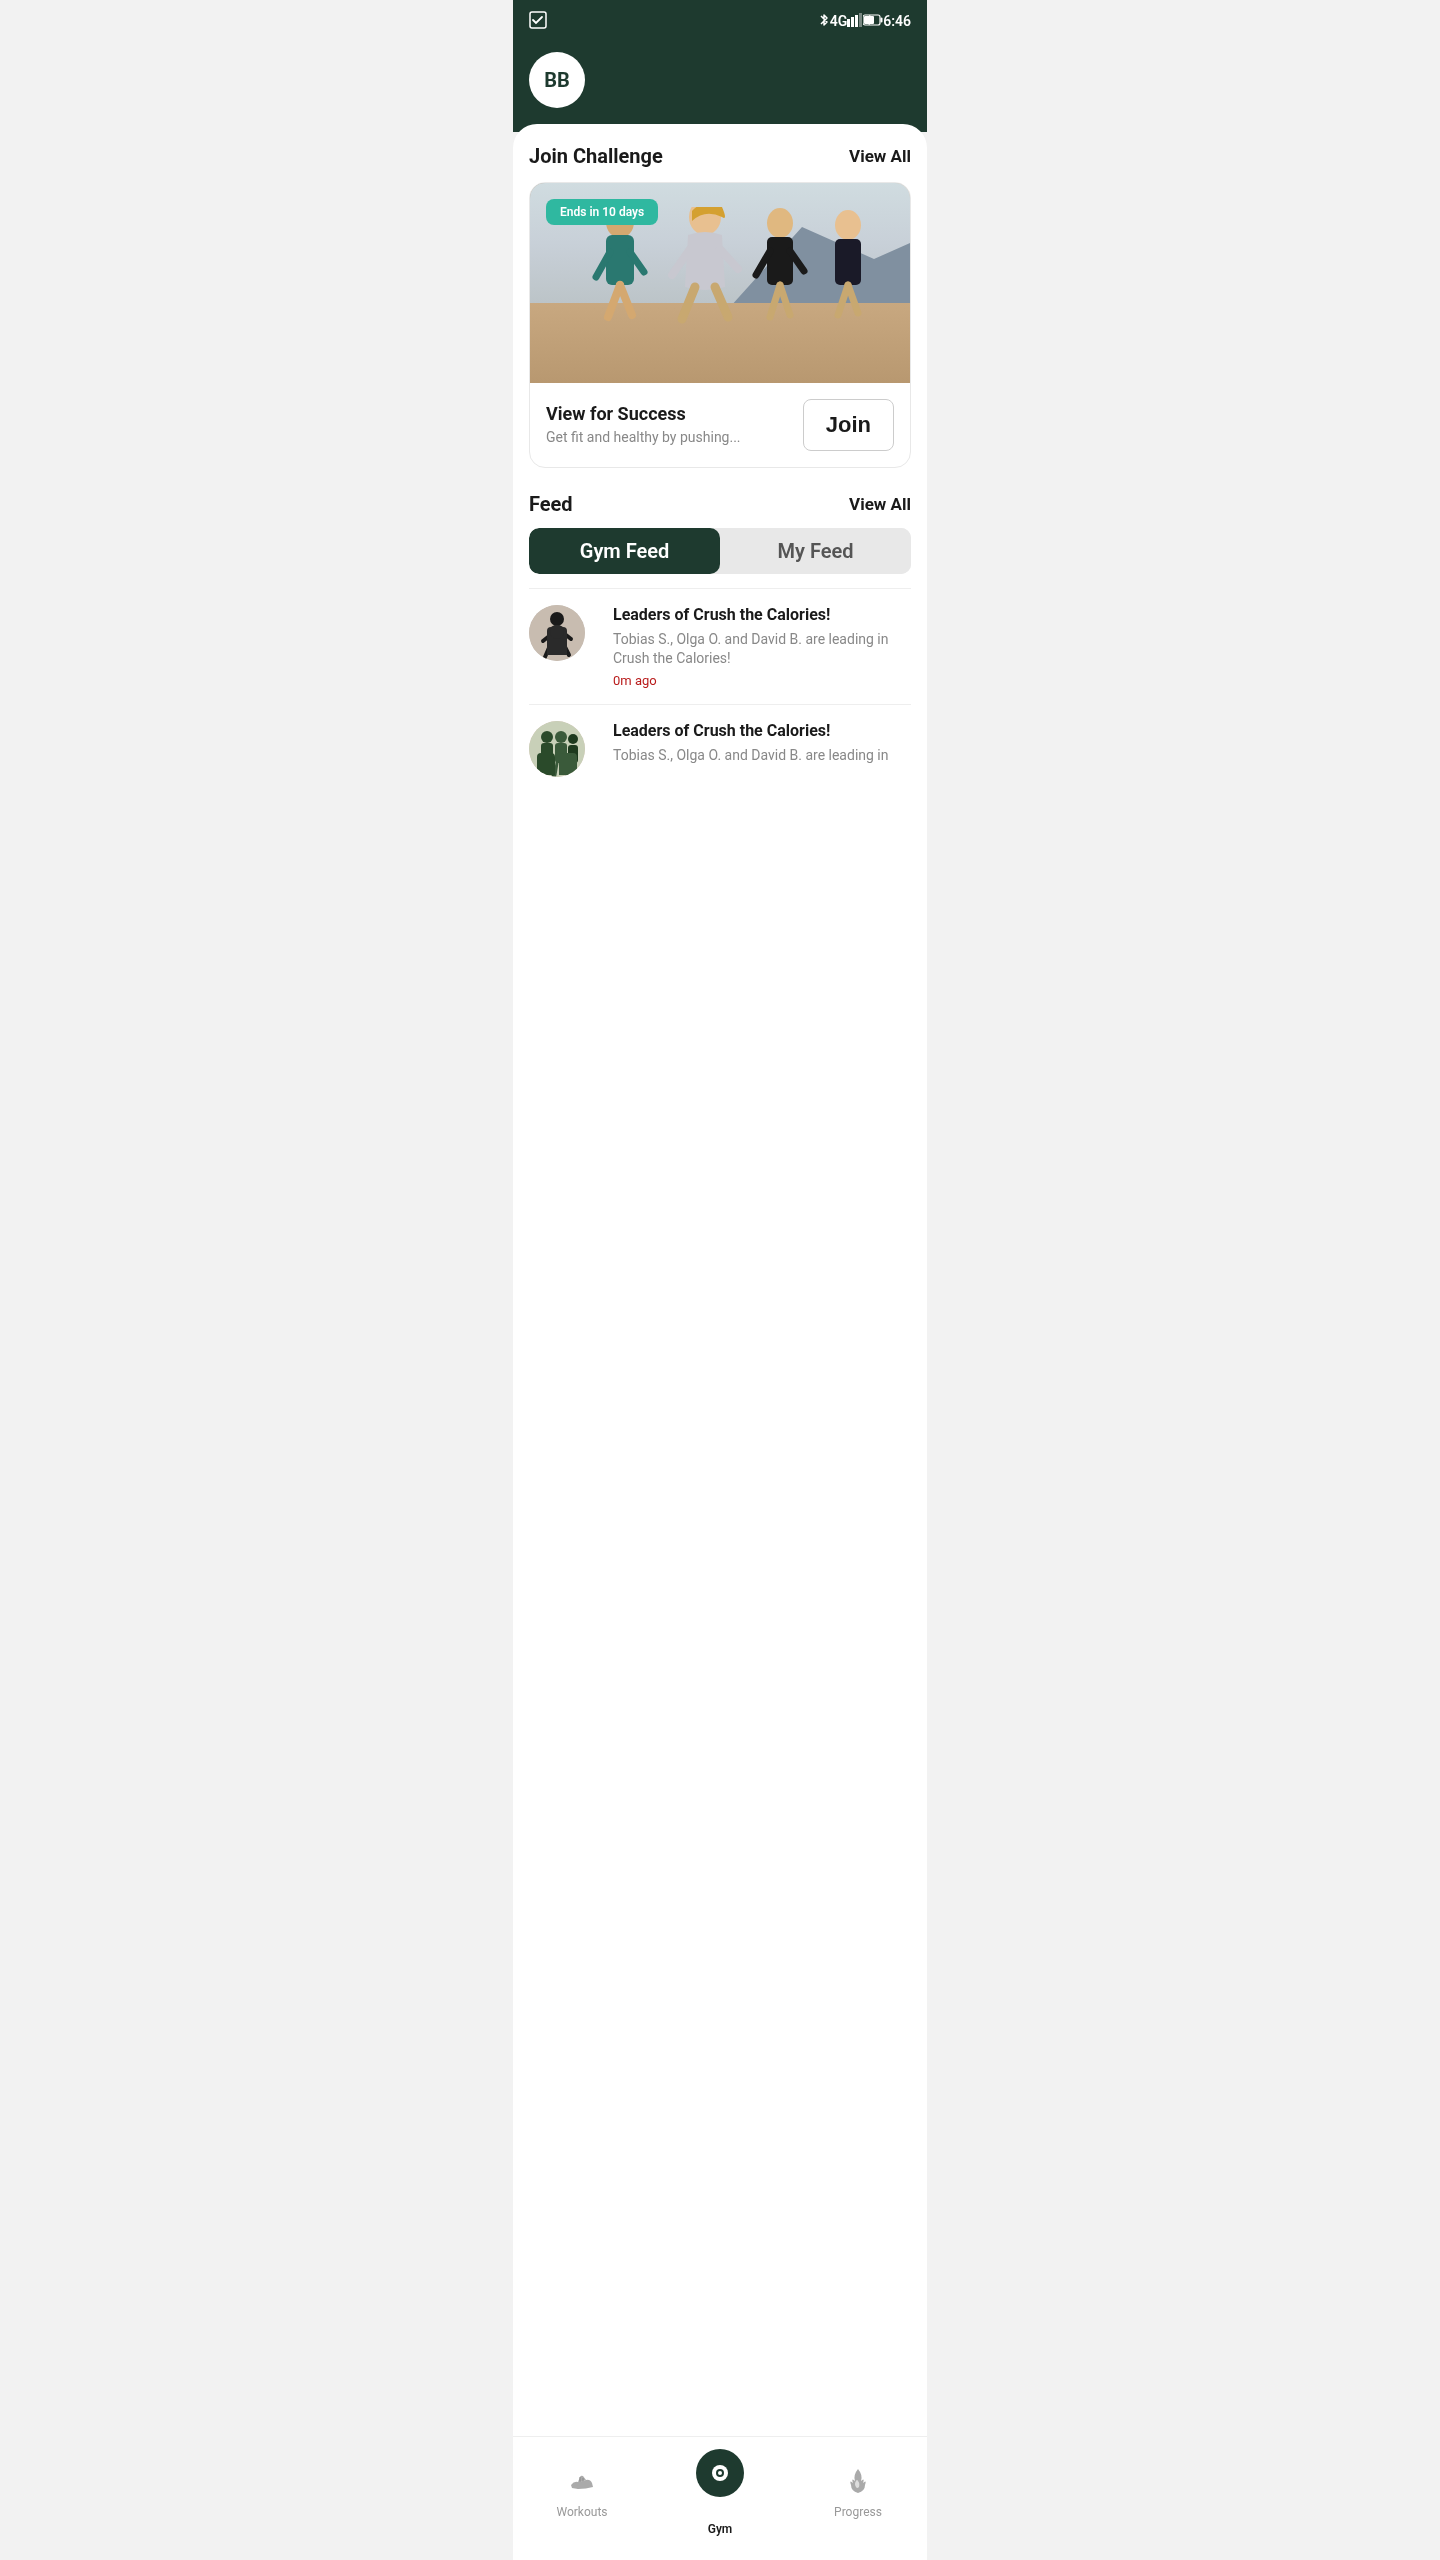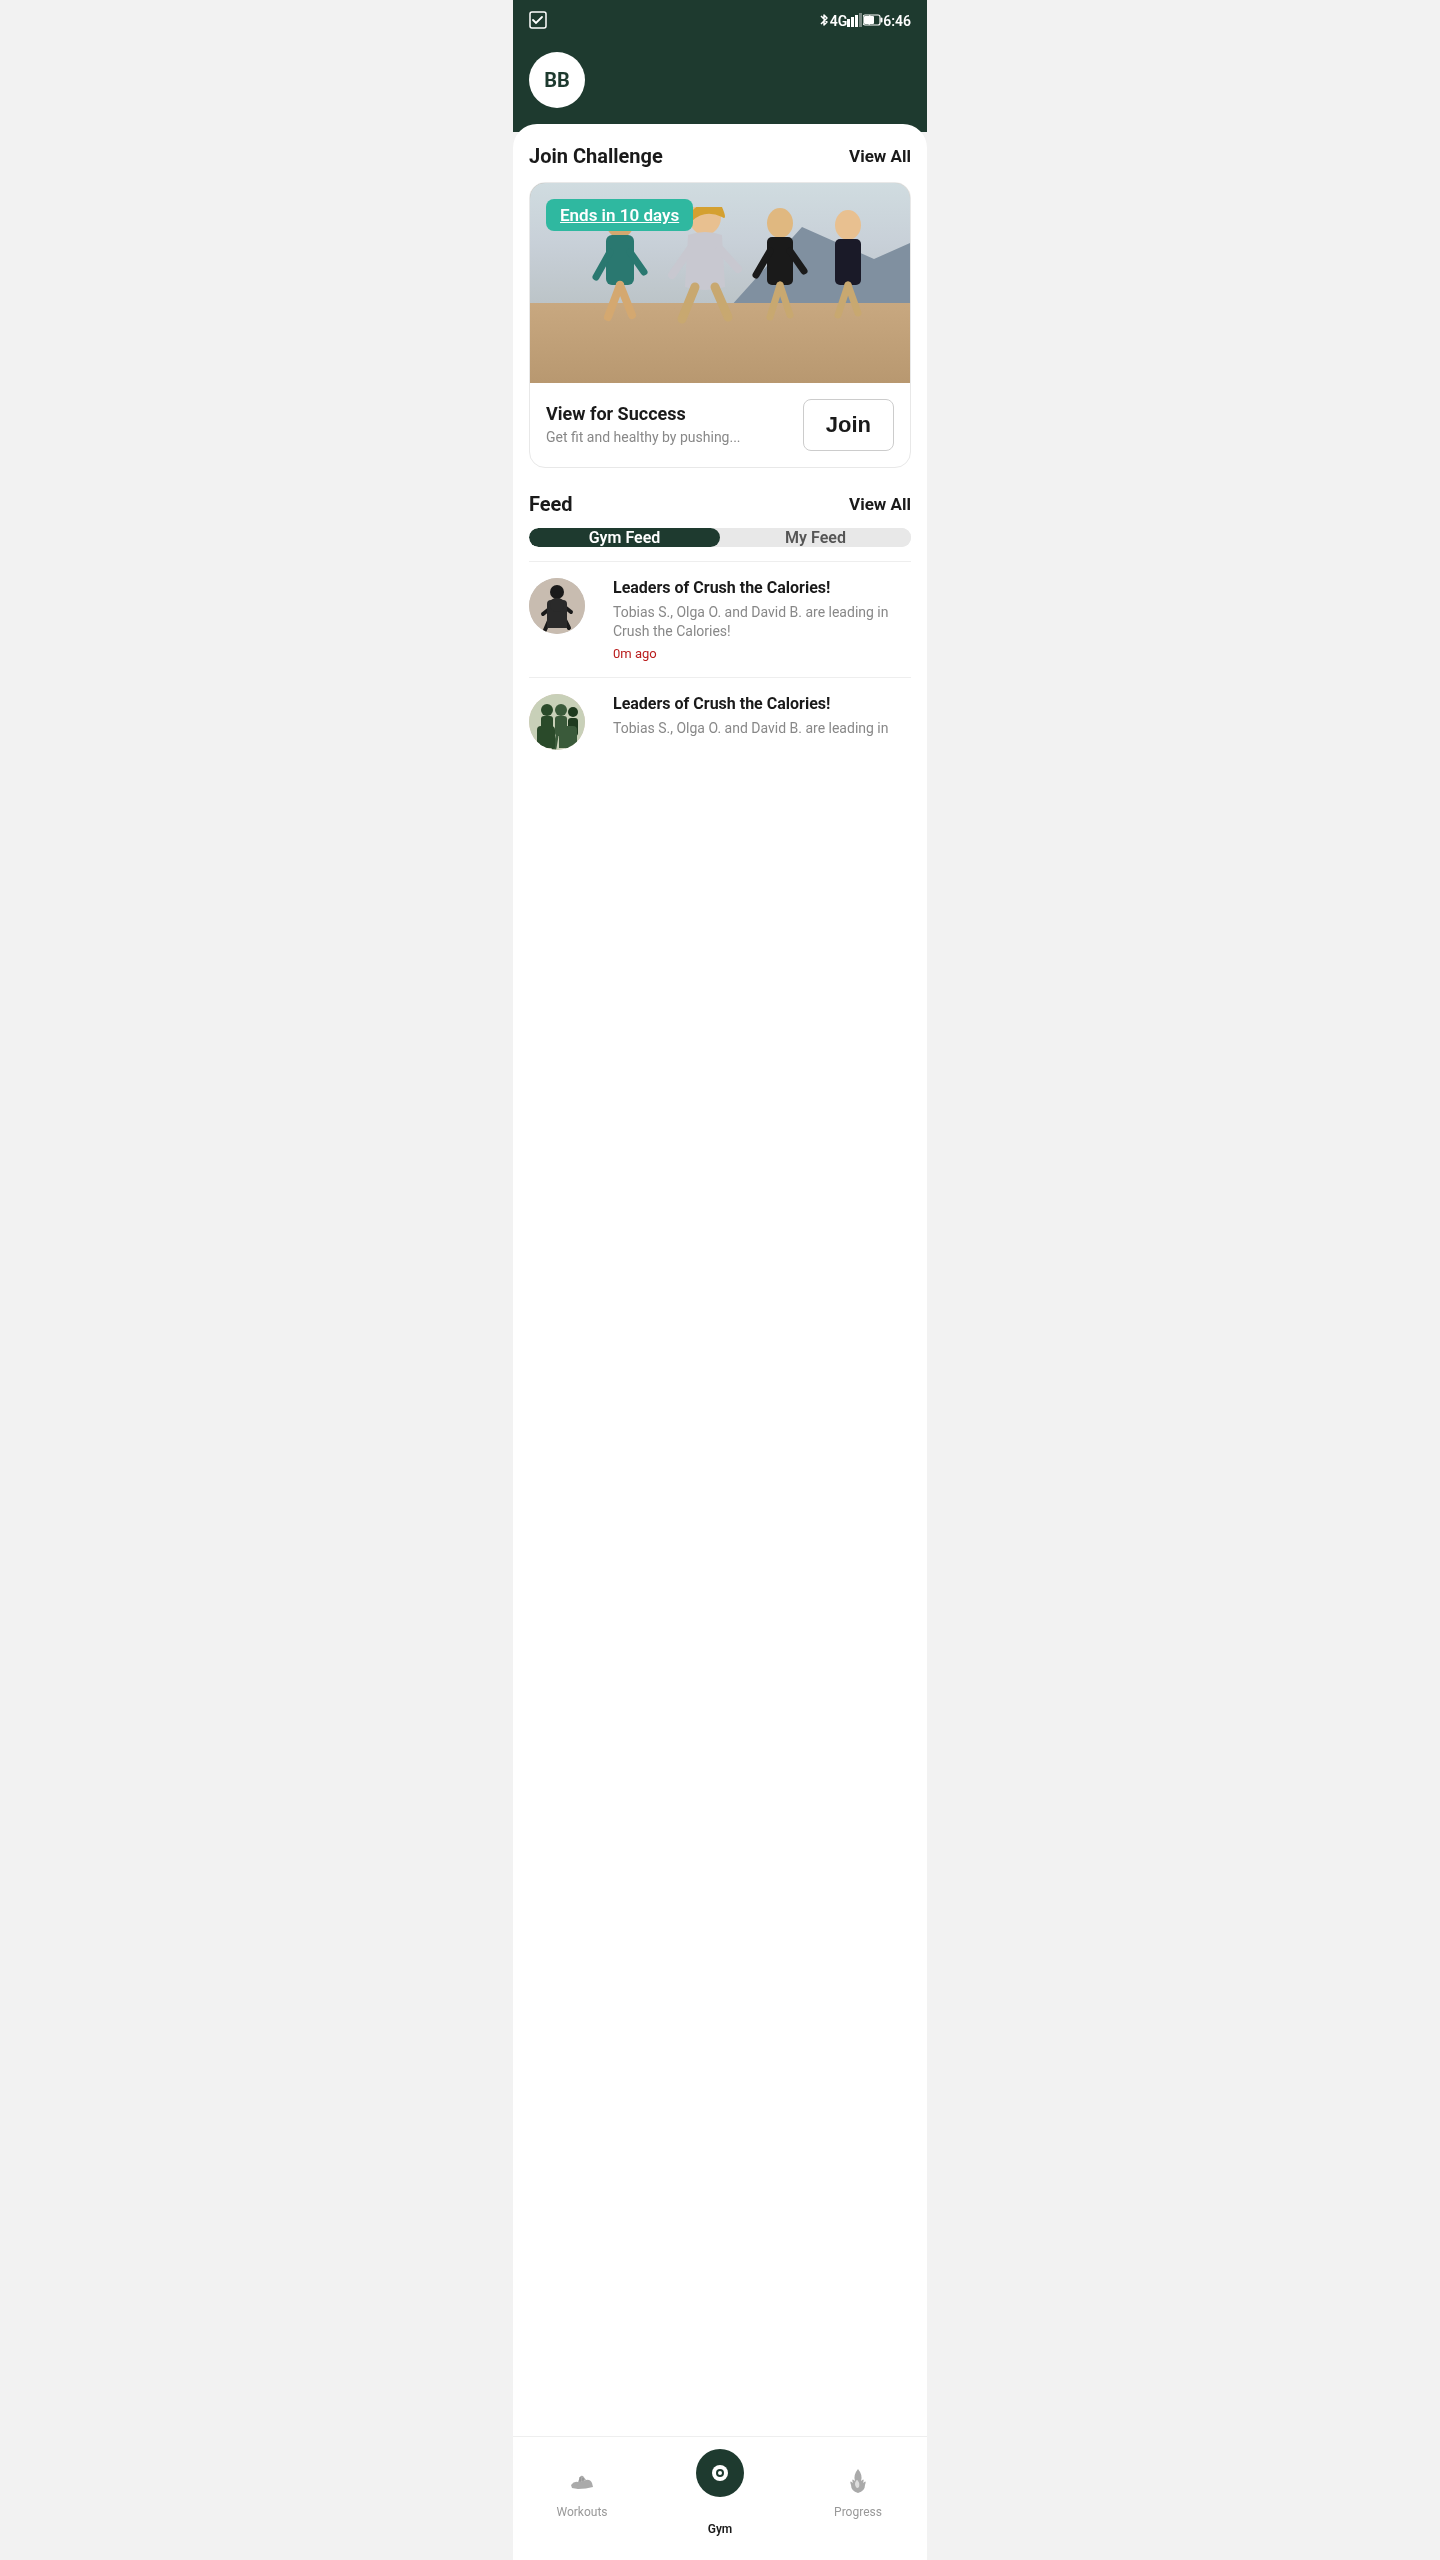--- a/index.html
+++ b/index.html
@@ -127,25 +127,24 @@
       background: #8090a0;
       clip-path: polygon(0 100%, 40% 0, 80% 40%, 100% 20%, 100% 100%);
     }
 
     .ends-badge {
       position: absolute;
       top: 16px;
       left: 16px;
       background: #2fb8a0;
       color: white;
-      font-size: 17px;
+      font-size: 12px;
       font-weight: 600;
       padding: 6px 14px;
       border-radius: 8px;
-      text-decoration: underline;
     }
     .challenge-body {
       padding: 16px;
       display: flex;
       justify-content: space-between;
       align-items: center;
     }
     .challenge-info {
       flex: 1;
     }
@@ -184,23 +183,23 @@
     
     .feed-tabs {
       display: flex;
       border-radius: 10px;
       overflow: hidden;
       margin-bottom: 14px;
       background: #e8e8e8;
     }
     .tab {
       flex: 1;
-      padding: 0 0;
+      padding: 11px 0;
       text-align: center;
-      font-size: 16px;
+      font-size: 20px;
       font-weight: 600;
       cursor: pointer;
     }
     .tab.active {
       background: #1e3a2f;
       color: white;
       border-radius: 10px;
     }
     .tab.inactive {
       background: #e8e8e8;

